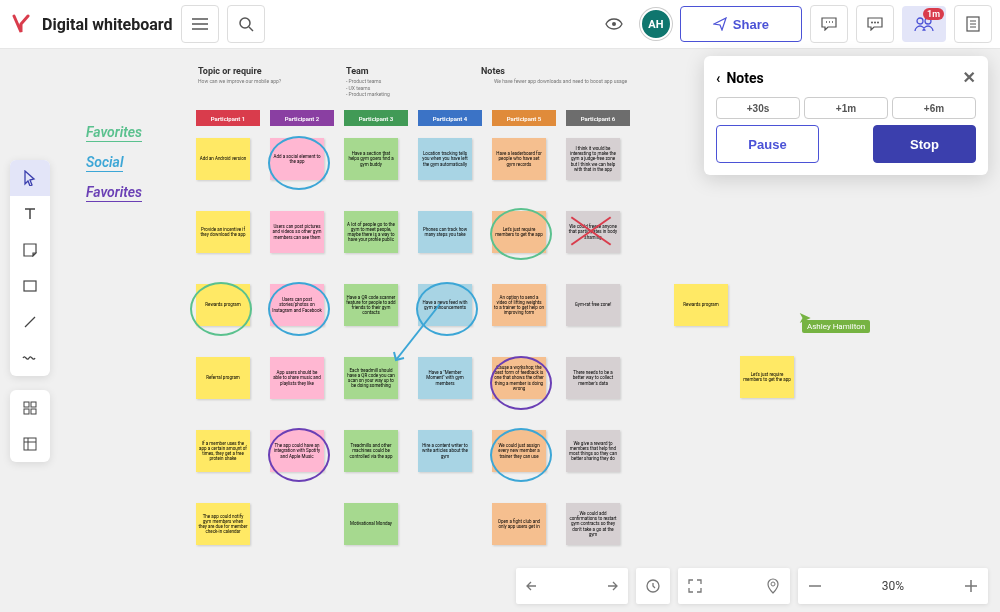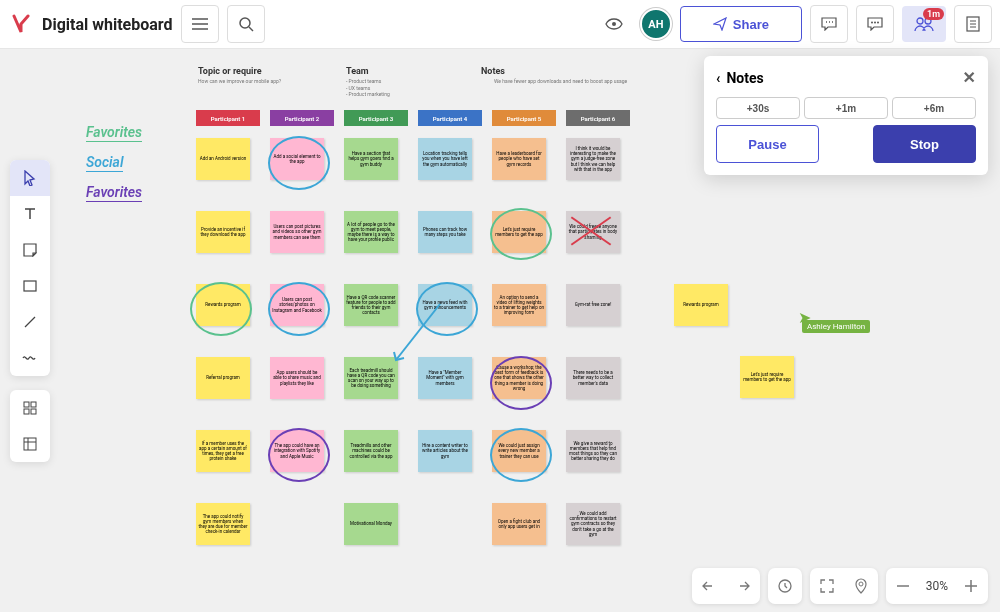--- a/index.html
+++ b/index.html
@@ -38,21 +38,21 @@
 .lg-tech { color:#6a3fb5; border-bottom:1.5px solid #6a3fb5; display:inline-block; padding-bottom:1px;}
 .canvas { position:absolute; left:190px; top:60px; right:0; bottom:60px; }
 .hdr { position:absolute; font-size:9px; font-weight:700; color:#333; }
 .sub { position:absolute; font-size:5px; color:#777; line-height:1.3; }
 .ptab { position:absolute; width:64px; height:16px; color:#fff; font-size:6px; font-weight:600; display:flex; align-items:center; justify-content:center; top:50px; }
 .note { position:absolute; width:54px; height:42px; font-size:4.5px; text-align:center; padding:3px 2px; box-sizing:border-box; display:flex; align-items:center; justify-content:center; line-height:1.15; box-shadow:1px 1px 2px rgba(0,0,0,0.15); }
 .y { background:#ffe965; } .pk { background:#ffb7d2; } .gr { background:#a6d98f; } .bl { background:#a8d4e4; } .or { background:#f5bf8f; } .gy { background:#d6d0d2; }
 .circ { position:absolute; border-radius:50%; border-width:2px; border-style:solid; background:transparent; pointer-events:none; }
 .cursor-tag { position:absolute; background:#76b342; color:#fff; font-size:8px; padding:2px 5px; border-radius:2px; }
 .bottombar { position:absolute; bottom:8px; right:12px; display:flex; gap:8px; align-items:center; }
-.bgrp { background:#fff; border:none; border-radius:7px; height:36px; display:flex; align-items:center; box-shadow:0 1px 4px rgba(0,0,0,0.1); }
+.bgrp { background:#fff; border:none; border-radius:2px; height:36px; display:flex; align-items:center; box-shadow:0 1px 4px rgba(0,0,0,0.1);gap:44px; }
 .bgrp .bi { width:34px; height:36px; display:flex; align-items:center; justify-content:center; cursor:pointer; color:#555; }
 .zoom-txt { font-size:12px; color:#444; padding:0 6px; }
 .x-mark { position:absolute; pointer-events:none; }
 .x-mark::before, .x-mark::after { content:""; position:absolute; width:48px; height:2px; background:#d93c4c; top:50%; left:50%; }
 .x-mark::before { transform:translate(-50%,-50%) rotate(35deg); }
 .x-mark::after { transform:translate(-50%,-50%) rotate(-35deg); }
 </style>
 </head>
 <body>
 

